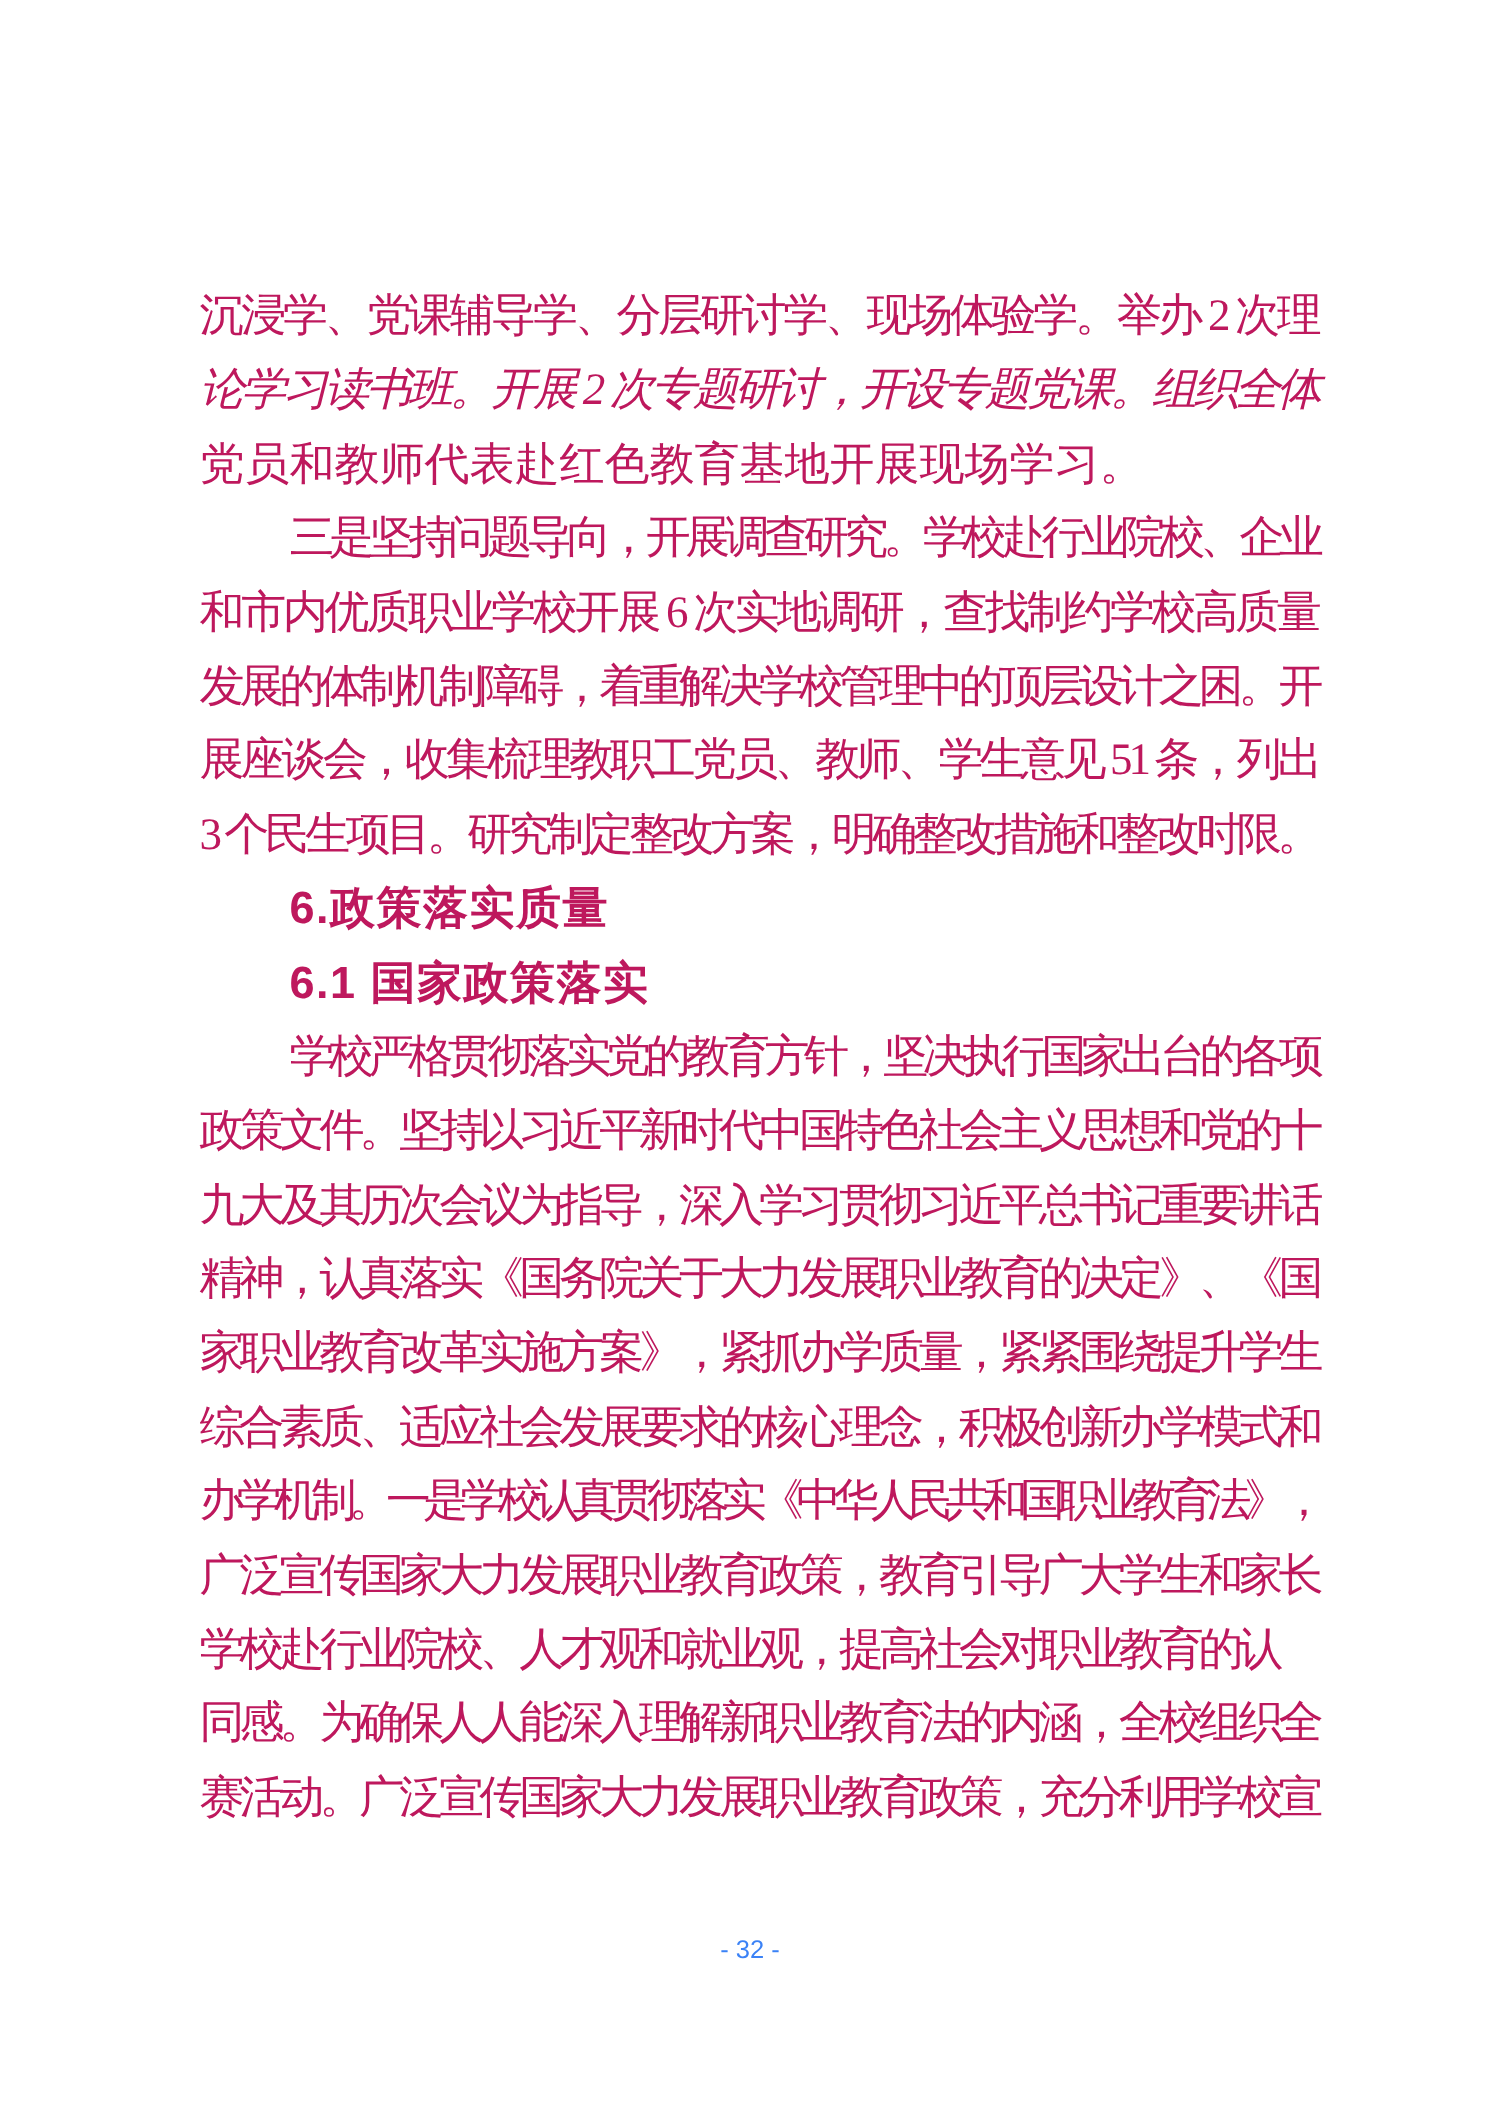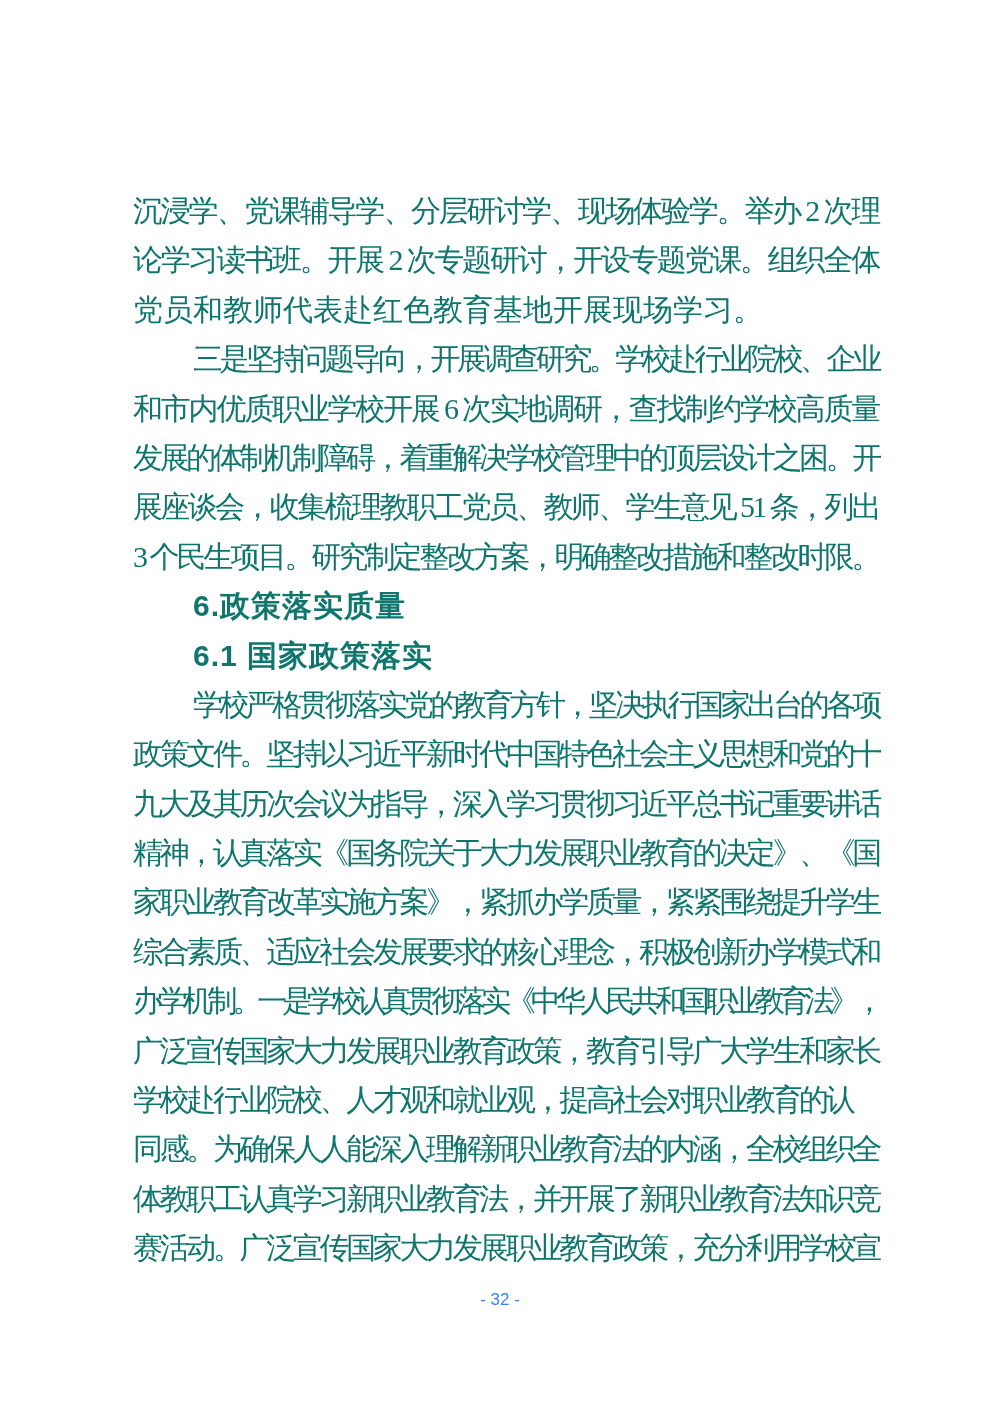--- a/index.html
+++ b/index.html
@@ -17,21 +17,21 @@
   .content {
     position: absolute;
     left: 133px;
     top: 186px;
     width: 746px;
   }
   .line {
     font-family: "Liberation Serif", "DejaVu Serif", serif;
     font-size: 30px;
     line-height: 49.4px;
-    color: #0f766e;
+    color: #be185d;
     white-space: nowrap;
     height: 49.4px;
   }
   .ind {
     text-indent: 60px;
   }
   .h {
     font-weight: bold;
     font-family: "Liberation Sans", "DejaVu Sans", "Liberation Serif", serif;
     letter-spacing: 1px;
@@ -46,36 +46,35 @@
     font-size: 17px;
     color: #3b82f6;
   }
 </style>
 </head>
 <body>
 
 <div class="page">
   <div class="content">
     <div class="line"><span style="letter-spacing: -2.2069px;">沉浸学、党课辅导学、分层研讨学、现场体验学。举办 2 次理</span></div>
-    <div class="line"><span style="letter-spacing: -2.2069px;">论学习读书班。开展 2 次专题研讨，开设专题党课。组织全体</span></div>
+    <div class="line"><span style="letter-spacing: -2.2069px; font-style: italic;">论学习读书班。开展 2 次专题研讨，开设专题党课。组织全体</span></div>
     <div class="line"><span>党员和教师代表赴红色教育基地开展现场学习。</span></div>
     <div class="line ind"><span style="letter-spacing: -3.61538px;">三是坚持问题导向，开展调查研究。学校赴行业院校、企业</span></div>
     <div class="line"><span style="letter-spacing: -2.2069px;">和市内优质职业学校开展 6 次实地调研，查找制约学校高质量</span></div>
     <div class="line"><span style="letter-spacing: -3.35714px; font-family: Liberation Mono, monospace;">发展的体制机制障碍，着重解决学校管理中的顶层设计之困。开</span></div>
     <div class="line"><span style="letter-spacing: -2.63333px;">展座谈会，收集梳理教职工党员、教师、学生意见 51 条，列出</span></div>
     <div class="line"><span style="letter-spacing: -3px;">3 个民生项目。研究制定整改方案，明确整改措施和整改时限。</span></div>
     <div class="line ind h"><span>6.政策落实质量</span></div>
     <div class="line ind h"><span>6.1 国家政策落实</span></div>
     <div class="line ind"><span style="letter-spacing: -3.61538px;">学校严格贯彻落实党的教育方针，坚决执行国家出台的各项</span></div>
     <div class="line"><span style="letter-spacing: -3.35714px;">政策文件。坚持以习近平新时代中国特色社会主义思想和党的十</span></div>
     <div class="line"><span style="letter-spacing: -3.35714px;">九大及其历次会议为指导，深入学习贯彻习近平总书记重要讲话</span></div>
     <div class="line"><span style="letter-spacing: -3.35714px;">精神，认真落实《国务院关于大力发展职业教育的决定》、《国</span></div>
     <div class="line"><span style="letter-spacing: -3.35714px;">家职业教育改革实施方案》，紧抓办学质量，紧紧围绕提升学生</span></div>
     <div class="line"><span style="letter-spacing: -3.35714px;">综合素质、适应社会发展要求的核心理念，积极创新办学模式和</span></div>
     <div class="line"><span style="letter-spacing: -5.13333px; font-family: Liberation Serif, serif;">办学机制。一是学校认真贯彻落实《中华人民共和国职业教育法》，</span></div>
     <div class="line"><span style="letter-spacing: -3.35714px;">广泛宣传国家大力发展职业教育政策，教育引导广大学生和家长</span></div>
     <div class="line"><span style="letter-spacing: -3.35714px;">学校赴行业院校、人才观和就业观，提高社会对职业教育的认</span></div>
     <div class="line"><span style="letter-spacing: -3.35714px;">同感。为确保人人能深入理解新职业教育法的内涵，全校组织全</span></div>
-    <div class="line"><span style="letter-spacing: -3.35714px;">体教职工认真学习新职业教育法，并开展了新职业教育法知识竞</span></div>
     <div class="line"><span style="letter-spacing: -3.35714px;">赛活动。广泛宣传国家大力发展职业教育政策，充分利用学校宣</span></div>
   </div>
   <div class="footer">- 32 -</div>
 </div>
 
 </body></html>

